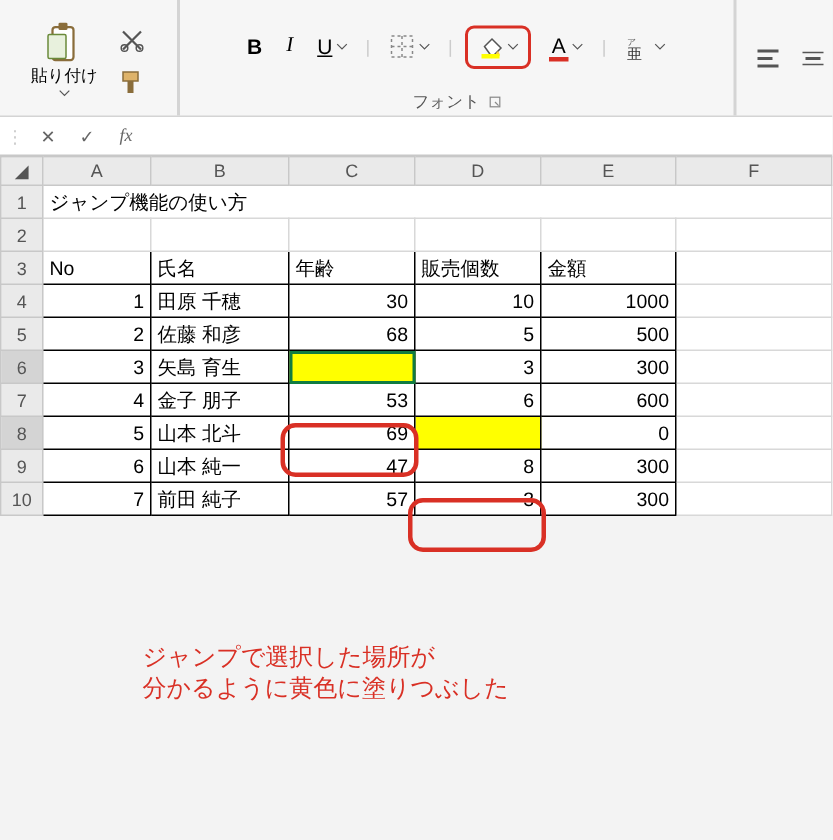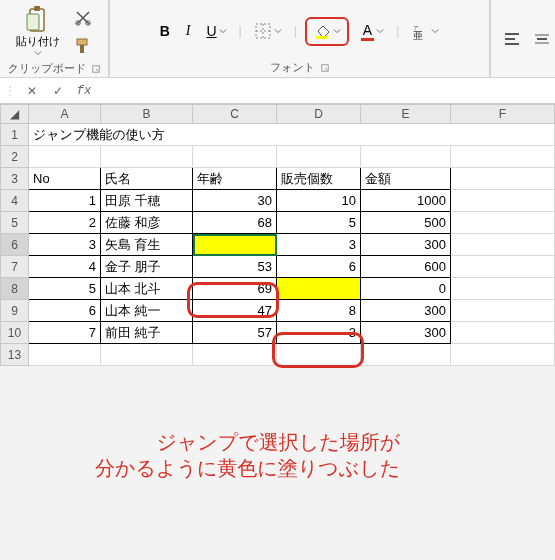--- a/index.html
+++ b/index.html
@@ -107,21 +107,21 @@
     background: #fff;
   }
   .fx-area {
     display: flex;
     align-items: center;
     gap: 6px;
     padding: 0 4px;
     color: #666;
   }
   .fx-btn { width: 20px; text-align: center; }
-  .fx-label { font-style: italic; font-family: Liberation Mono, monospace; }
+  .fx-label { font-style: italic; font-family: Liberation Serif, serif; }
   .formula-input {
     flex: 1;
     border: none;
     outline: none;
     font-size: 13px;
     padding: 0 4px;
     height: 22px;
   }
 
   .grid-area {
@@ -160,36 +160,35 @@
   .yellow { background: #ffff00 !important; }
   .red-ring {
     border: 3px solid #d93025;
     border-radius: 10px;
     position: absolute;
     pointer-events: none;
     z-index: 5;
   }
   .annotation {
     color: #d93025;
-    font-size: 20px;
+    font-size: 16px;
     position: absolute;
     line-height: 1.3;
     white-space: pre;
-    text-align: right;
   }
   .sel-outline {
     outline: 2px solid #107c41;
     outline-offset: -2px;
   }
 </style>
 </head>
 <body>
 
 <div class="ribbon">
-  <div class="ribbon-group" style="width:110px">
+  <div class="ribbon-group" style="width:120px">
     <div class="ribbon-group-body">
       <div class="paste-big btn">
         <svg class="paste-icon" viewBox="0 0 24 28">
           <rect x="4" y="3" width="14" height="22" rx="2" fill="#fff" stroke="#8a6d3b" stroke-width="1.5"></rect>
           <rect x="8" y="0" width="6" height="5" rx="1" fill="#8a6d3b"></rect>
           <rect x="1" y="8" width="12" height="16" rx="1" fill="#e8f1dd" stroke="#6a8a3a"></rect>
         </svg>
         <span style="font-size:11px">貼り付け</span>
         <svg class="chev" viewBox="0 0 10 10">
             <path d="M1 3l4 4 4-4" fill="none" stroke="#555"></path>
@@ -203,27 +202,20 @@
             <circle cx="14" cy="14" r="2.2" fill="none" stroke="#555"></circle>
           </svg>
         </div>
         <div class="btn">
           <svg class="mini-icon" viewBox="0 0 18 18">
             <rect x="3" y="2" width="10" height="6" fill="#deb36a" stroke="#8a6d3b"></rect>
             <rect x="6" y="8" width="4" height="8" fill="#8a6d3b"></rect>
           </svg>
         </div>
       </div>
-    </div>
-    <div class="ribbon-group-label split">
-      <span>クリップボード</span>
-      <svg class="chev" viewBox="0 0 10 10" style="margin-left:4px">
-          <rect x="1" y="1" width="8" height="8" fill="none" stroke="#888"></rect>
-          <path d="M5 5l3 3" stroke="#888"></path>
-        </svg>
     </div>
   </div>
 
   <div class="ribbon-group font-group">
     <div class="ribbon-group-body font-row" style="gap:8px">
       <span class="btn bold">B</span>
       <span class="btn italic">I</span>
       <span class="btn split">
         <span class="uline">U</span>
         <svg class="chev" viewBox="0 0 10 10">
@@ -415,29 +407,20 @@
   <tr class="black-border">
           <th class="rowhdr">10</th>
     <td class="cell al-right">7</td>
     <td class="cell">前田 純子</td>
     <td class="cell al-right">57</td>
     <td class="cell al-right">3</td>
     <td class="cell al-right">300</td>
     <td class="cell" style="border:1px solid #d8d8d8"></td>
         </tr>
 
-  <tr>
-          <th class="rowhdr">13</th>
-    <td class="cell"></td>
-          <td class="cell"></td>
-          <td class="cell"></td>
-          <td class="cell"></td>
-          <td class="cell"></td>
-          <td class="cell"></td>
-        </tr>
 </tbody>
     </table>
 
 <div class="red-ring" style="left:187px; top:178px; width:92px; height:36px;"></div>
 <div class="red-ring" style="left:272px; top:228px; width:92px; height:36px;"></div>
 
 <div class="annotation" style="left:95px; top:325px;">ジャンプで選択した場所が
 分かるように黄色に塗りつぶした</div>
 </div>
 

